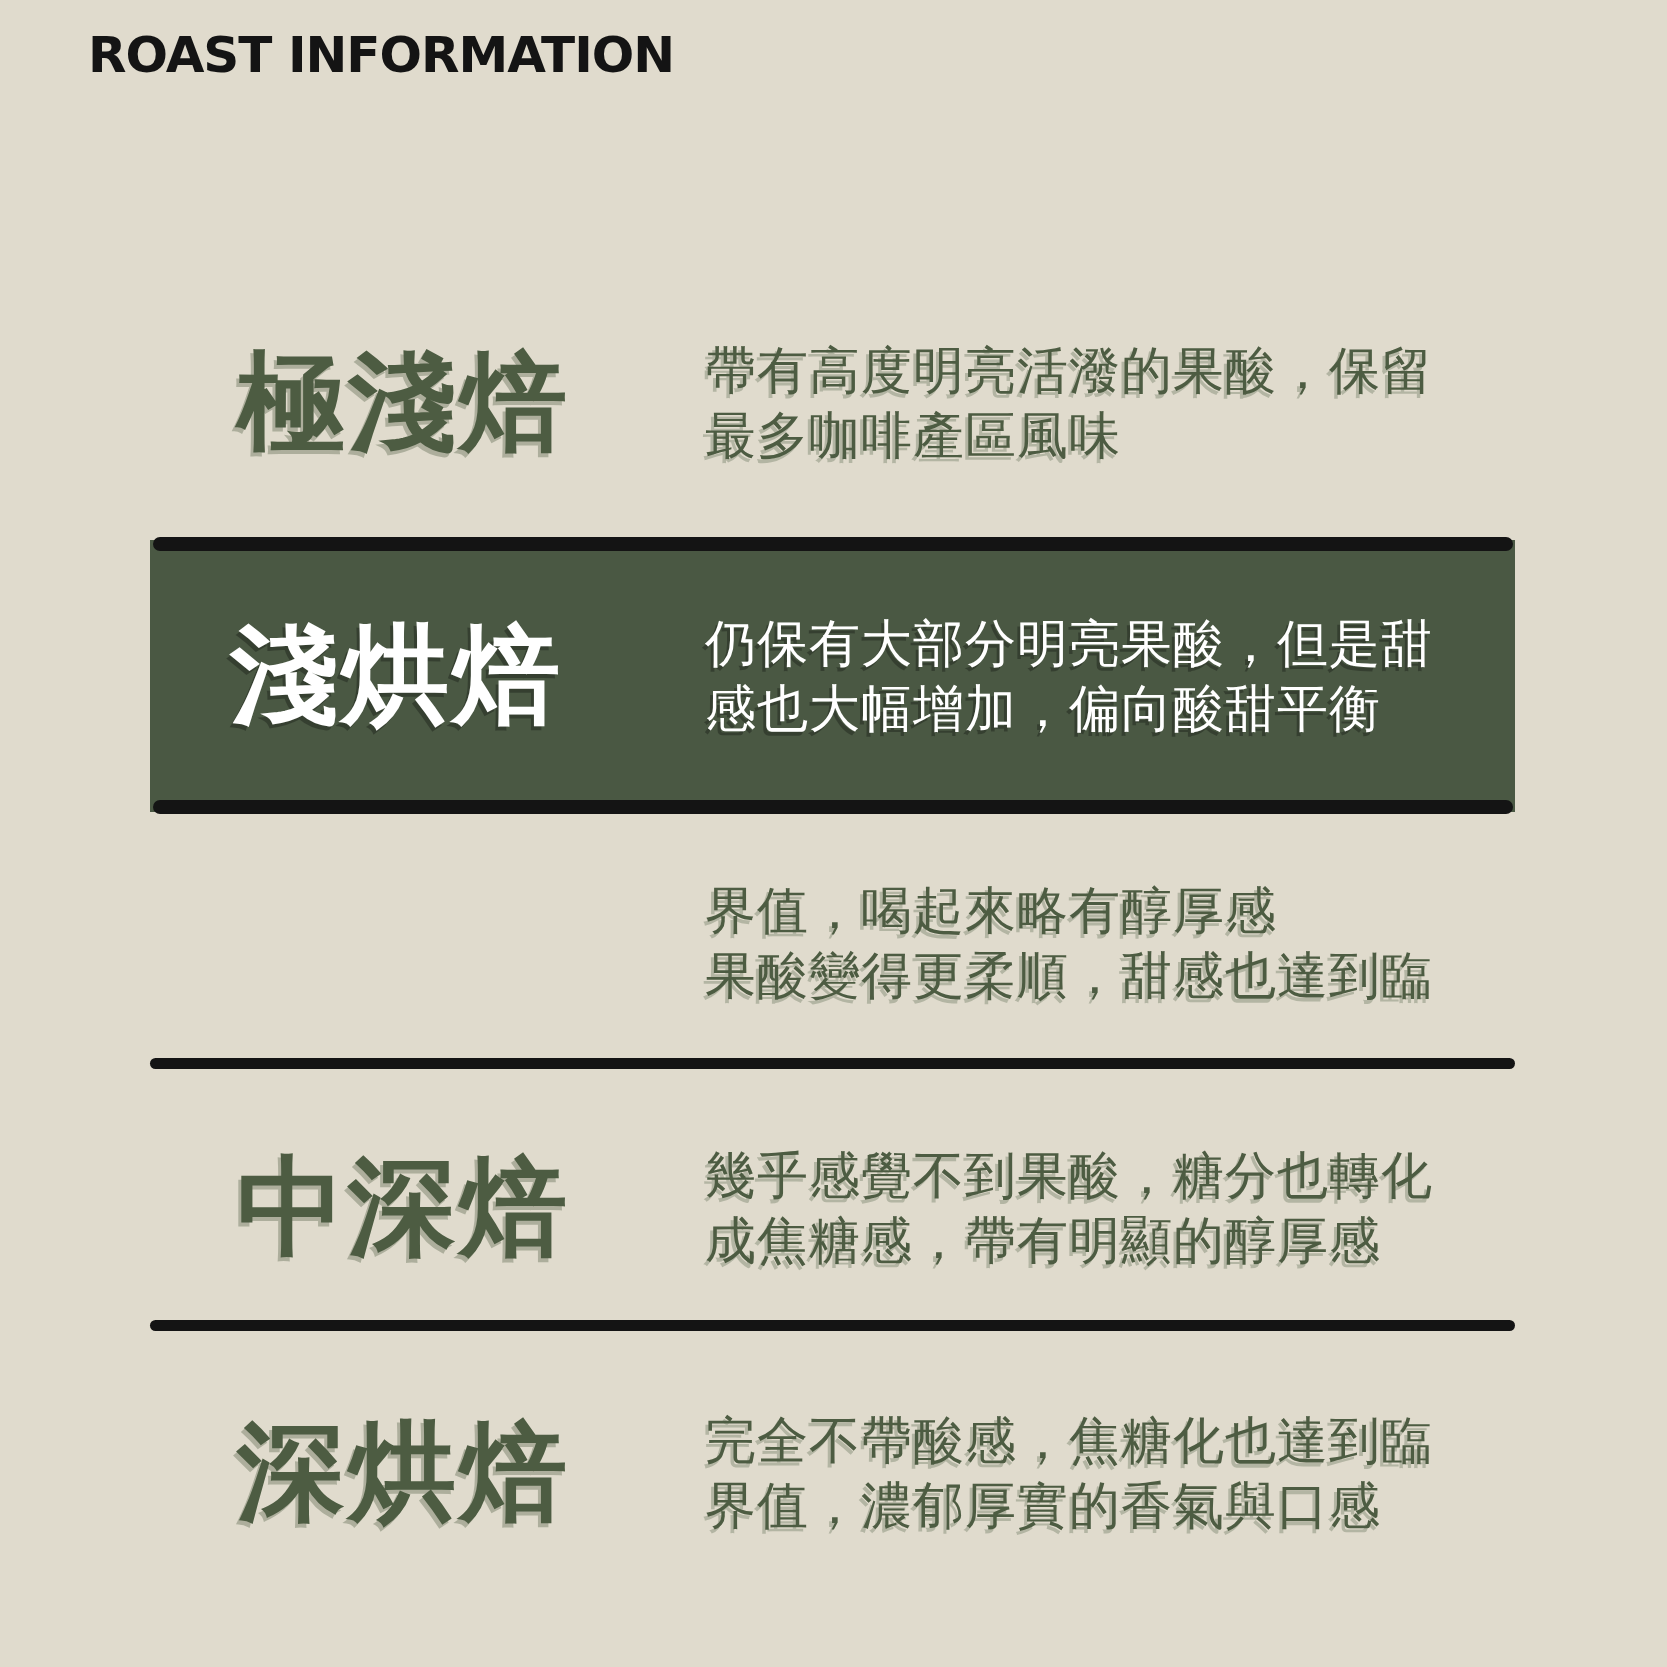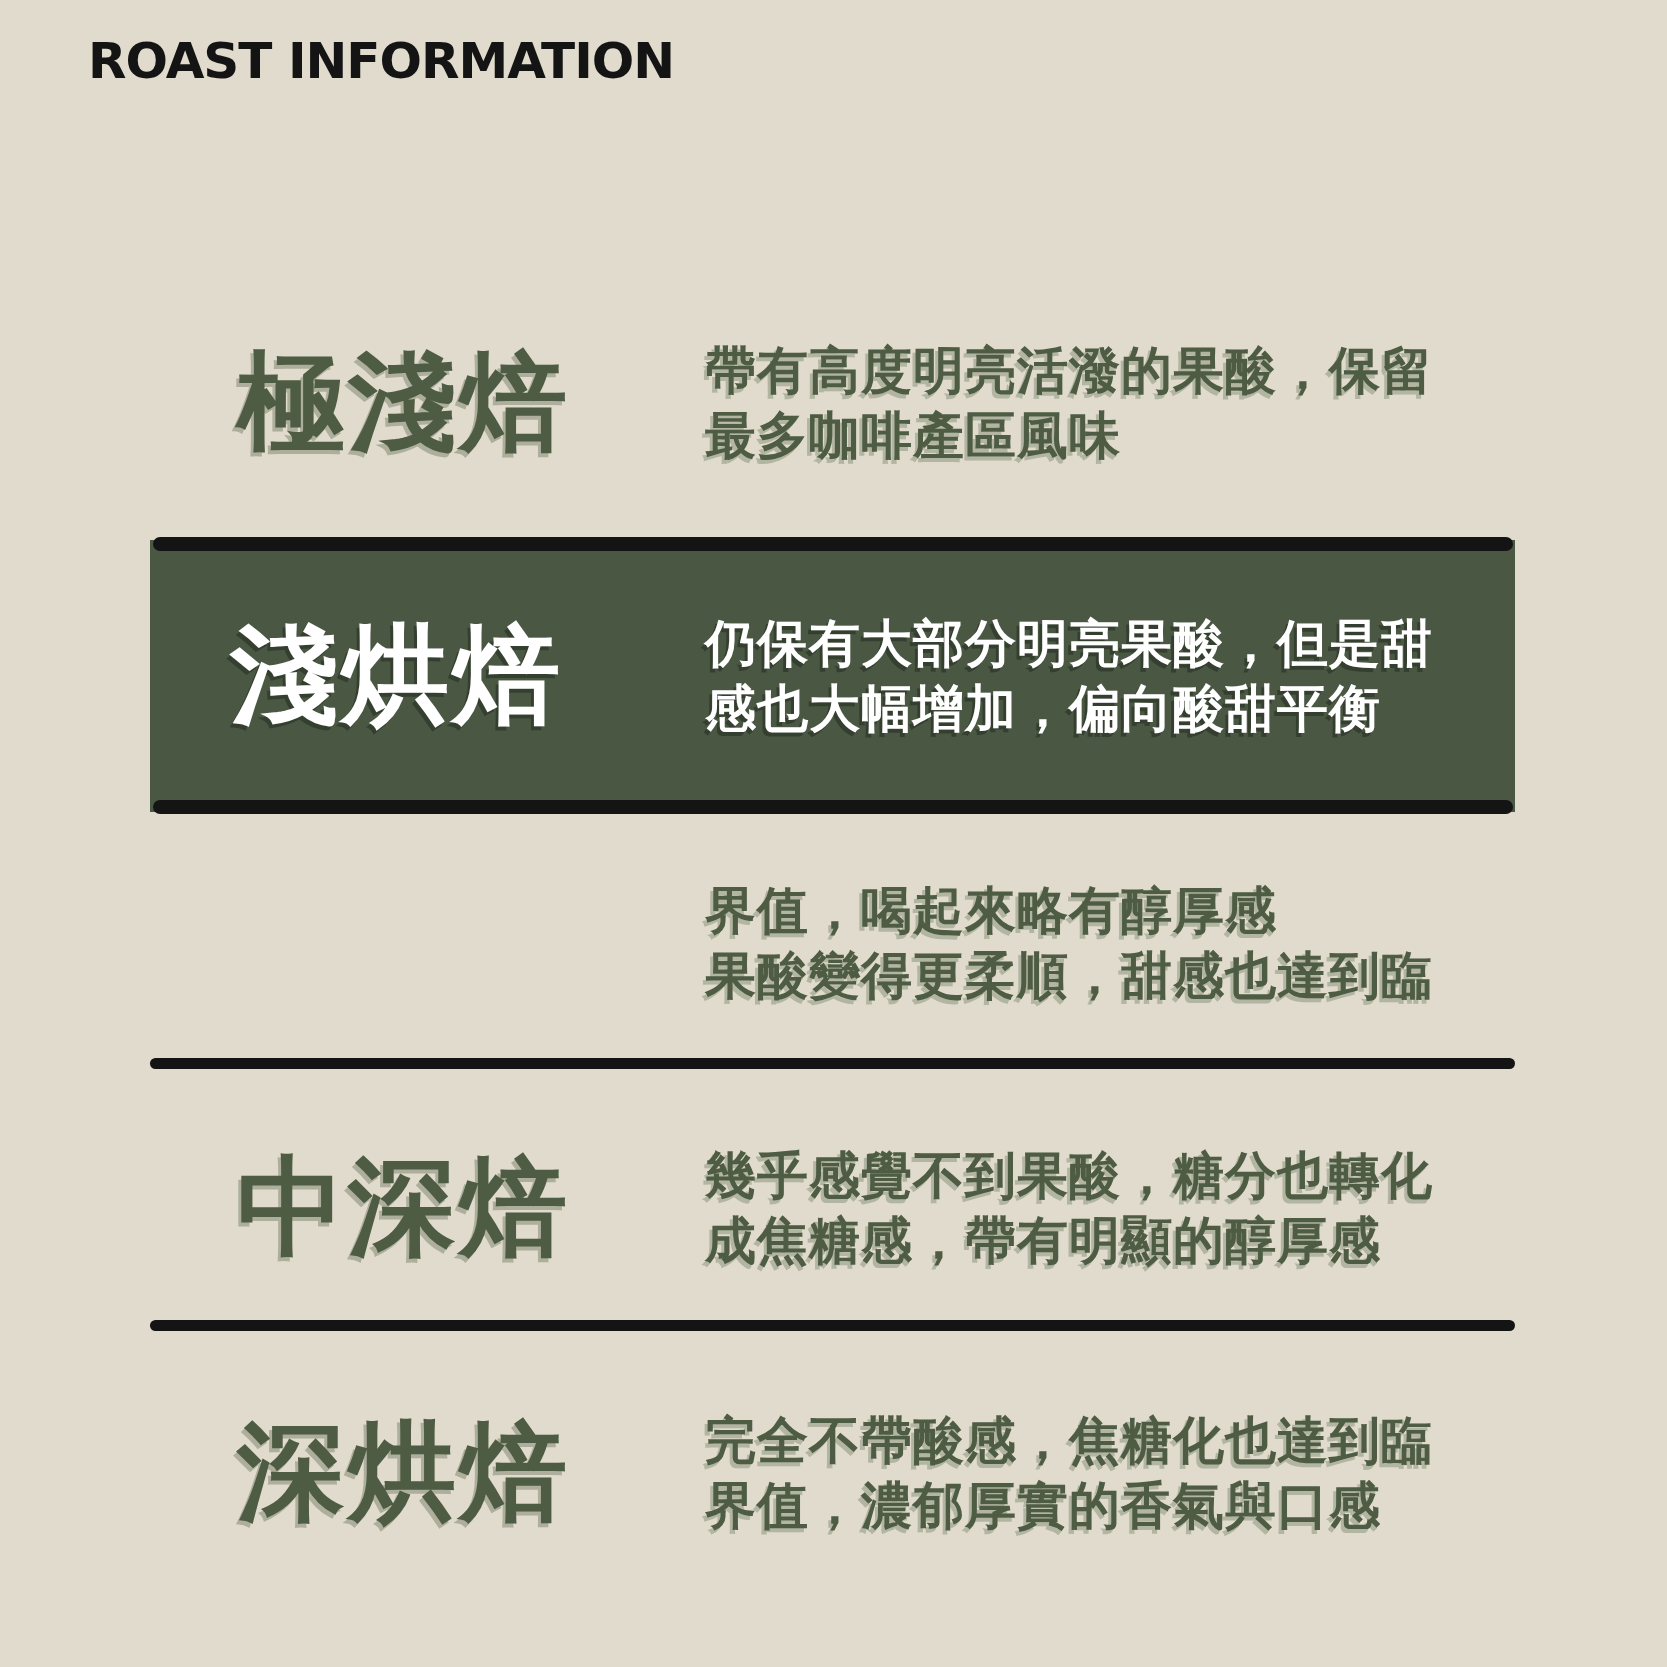--- a/index.html
+++ b/index.html
@@ -33,21 +33,20 @@
        4px -4px 0 var(--line-black, #141414),
       -4px  4px 0 var(--line-black, #141414),
        4px  4px 0 var(--line-black, #141414),
       -4px  0   0 var(--line-black, #141414),
        4px  0   0 var(--line-black, #141414),
        0   -4px 0 var(--line-black, #141414),
        0    4px 0 var(--line-black, #141414),
       -3px  6px 0 var(--line-black, #141414);
   }
   .subtitle {
-    margin-top: 6px;
     font-size: 50px;
     font-weight: bold;
     letter-spacing: -1px;
     color: var(--line-black, #141414);
   }
 
   
   .row {
     position: absolute;
     left: 0;
@@ -65,21 +64,21 @@
     color: var(--text-green, #4d5c42);
     text-shadow: -3px 4px 0 rgba(76, 92, 66, 0.35);
   }
   .row .desc {
     position: absolute;
     left: 705px;
     top: 50%;
     transform: translateY(-50%);
     font-size: 51px;
     line-height: 65px;
-    font-weight: bold;
+    font-weight: normal;
     letter-spacing: 1px;
     white-space: nowrap;
     color: var(--text-green, #4d5c42);
     text-shadow: -3px 4px 0 rgba(76, 92, 66, 0.30);
   }
 
   .row-1 { top: 320px; height: 165px; }
   .row-3 { top: 850px; height: 185px; }
   .row-4 { top: 1118px; height: 180px; }
   .row-5 { top: 1385px; height: 175px; }

